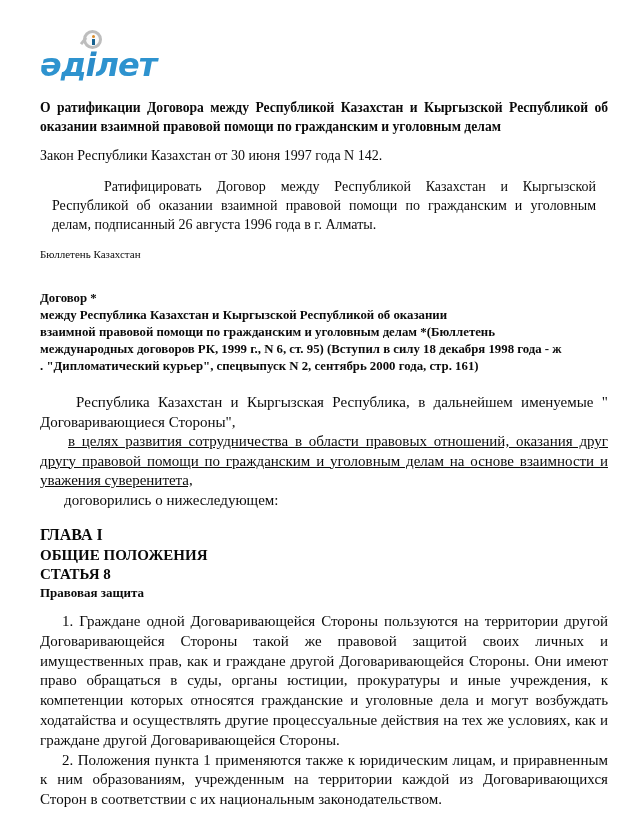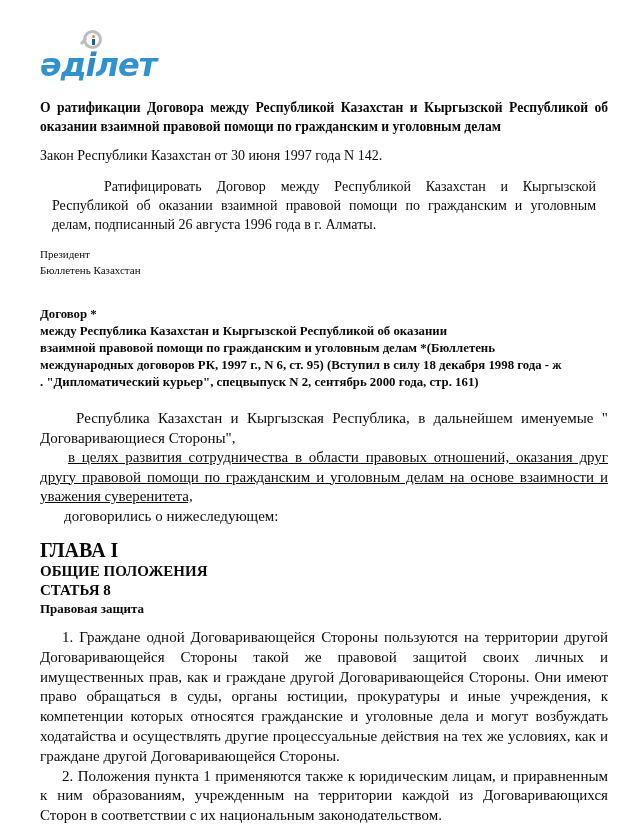--- a/index.html
+++ b/index.html
@@ -121,21 +121,21 @@
     line-height: 19.5px;
     text-align: justify;
   }
   .ind-36 { text-indent: 36px; }
   .ind-28 { text-indent: 28px; text-decoration: underline; }
   .ind-24 { text-indent: 24px; }
   .chapter {
     margin-top: 13px;
     font-weight: bold;
   }
-  .chapter .h-big   { font-size: 20px; line-height: 23px; }
+  .chapter .h-big   { font-size: 16px; line-height: 23px; }
   .chapter .h-mid   { font-size: 15px; line-height: 19px; }
   .chapter .h-small { font-size: 13px; line-height: 18px; }
   .articles {
     margin-top: 10px;
   }
   .articles p {
     line-height: 19.8px;
     text-indent: 22px;
   }
 </style>
@@ -150,29 +150,28 @@
         </span><span class="lg-dark">і</span></span><span>лет</span>
   </div>
 
   <div class="doc-title">О ратификации Договора между Республикой Казахстан и Кыргызской Республикой об оказании взаимной правовой помощи по гражданским и уголовным делам</div>
 
   <div class="law-line">Закон Республики Казахстан от 30 июня 1997 года N 142.</div>
 
   <p class="ratify">Ратифицировать Договор между Республикой Казахстан и Кыргызской Республикой об оказании взаимной правовой помощи по гражданским и уголовным делам, подписанный 26 августа 1996 года в г. Алматы.</p>
 
   <div class="signature">
-    <div>Президент</div>
     <div>Бюллетень Казахстан</div>
   </div>
 
   <div class="treaty-block">
     <div>Договор *</div>
     <div>между Республика Казахстан и Кыргызской Республикой об оказании</div>
     <div>взаимной правовой помощи по гражданским и уголовным делам *(Бюллетень</div>
-    <div>международных договоров РК, 1997 г., N 6, ст. 95) (Вступил в силу 18 декабря 1998 года - ж</div>
+    <div>международных договоров РК, 1999 г., N 6, ст. 95) (Вступил в силу 18 декабря 1998 года - ж</div>
     <div>. "Дипломатический курьер", спецвыпуск N 2, сентябрь 2000 года, стр. 161)</div>
   </div>
 
   <div class="preamble">
     <p class="ind-36">Республика Казахстан и Кыргызская Республика, в дальнейшем именуемые " Договаривающиеся Стороны",</p>
     <p class="ind-28">в целях развития сотрудничества в области правовых отношений, оказания друг другу правовой помощи по гражданским и уголовным делам на основе взаимности и уважения суверенитета,</p>
     <p class="ind-24">договорились о нижеследующем:</p>
   </div>
 
   <div class="chapter">

